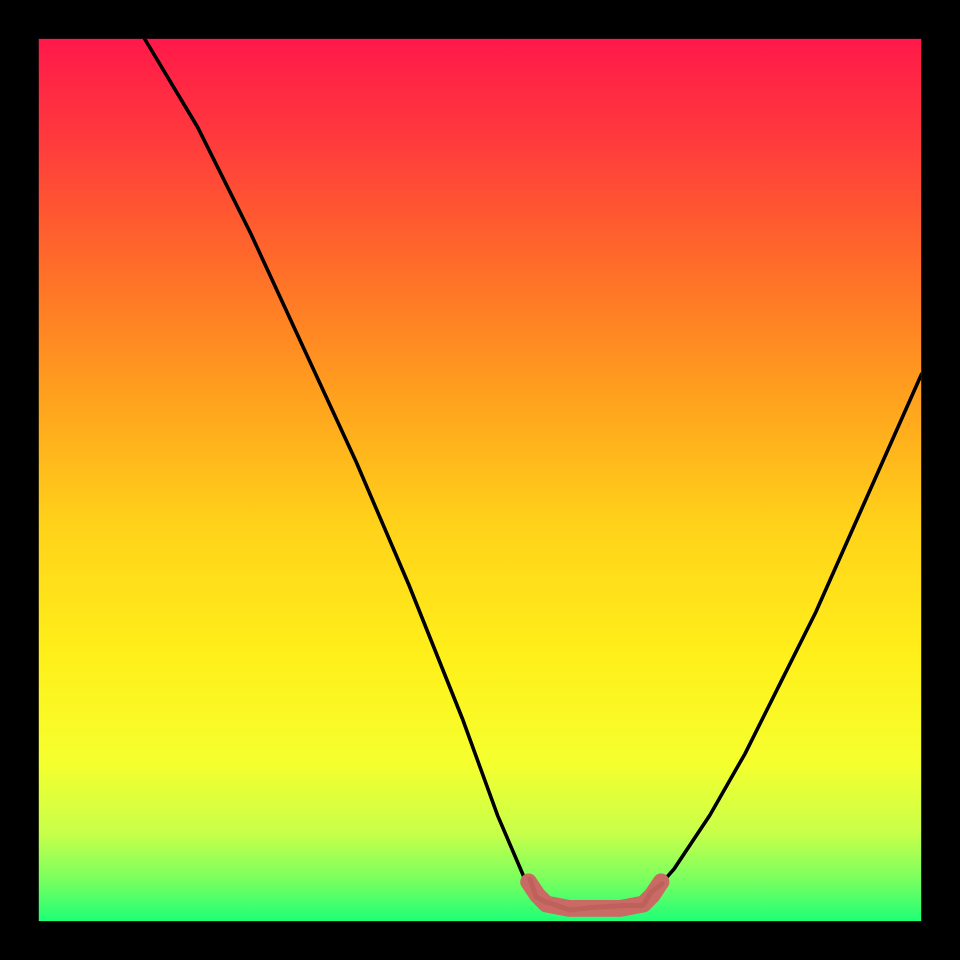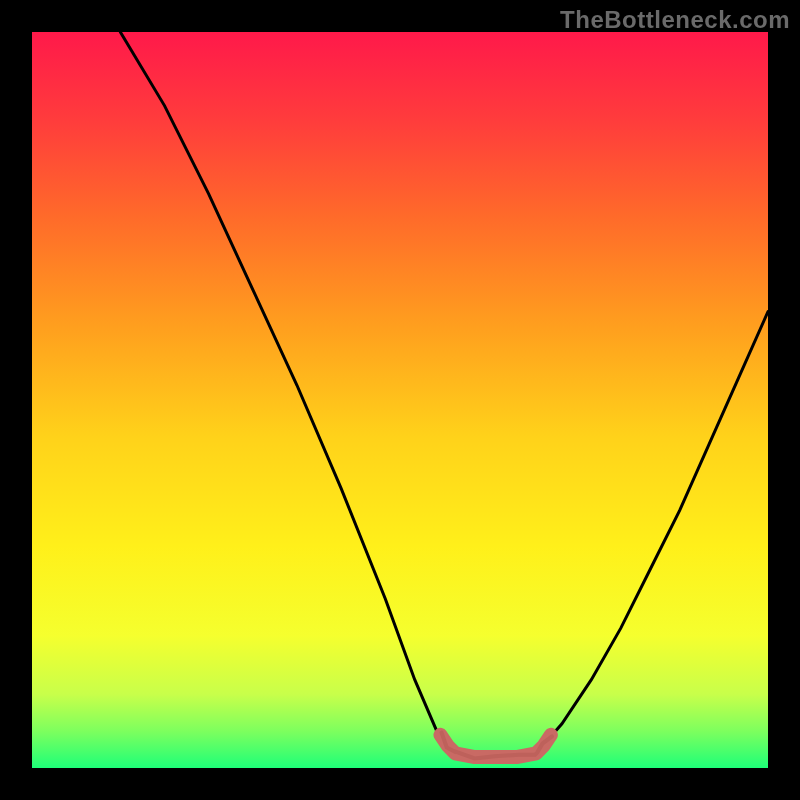--- a/index.html
+++ b/index.html
@@ -37,21 +37,20 @@
     letter-spacing: 0.5px;
   }
   svg {
     display: block;
   }
 </style>
 </head>
 <body>
 
 <div class="frame">
-  <div class="watermark">TheBottleneck.com</div>
   <div class="plot-area">
     <svg id="chart-svg" width="736" height="736" viewBox="0 0 736 736" preserveAspectRatio="none">
         <defs>
           <linearGradient id="bg-grad" x1="0" y1="0" x2="0" y2="1">
             <stop offset="0%" stop-color="#ff194a"></stop>
             <stop offset="12%" stop-color="#ff3c3c"></stop>
             <stop offset="25%" stop-color="#ff6a2a"></stop>
             <stop offset="40%" stop-color="#ff9f1e"></stop>
             <stop offset="55.00000000000001%" stop-color="#ffd21a"></stop>
             <stop offset="70%" stop-color="#fff01a"></stop>

